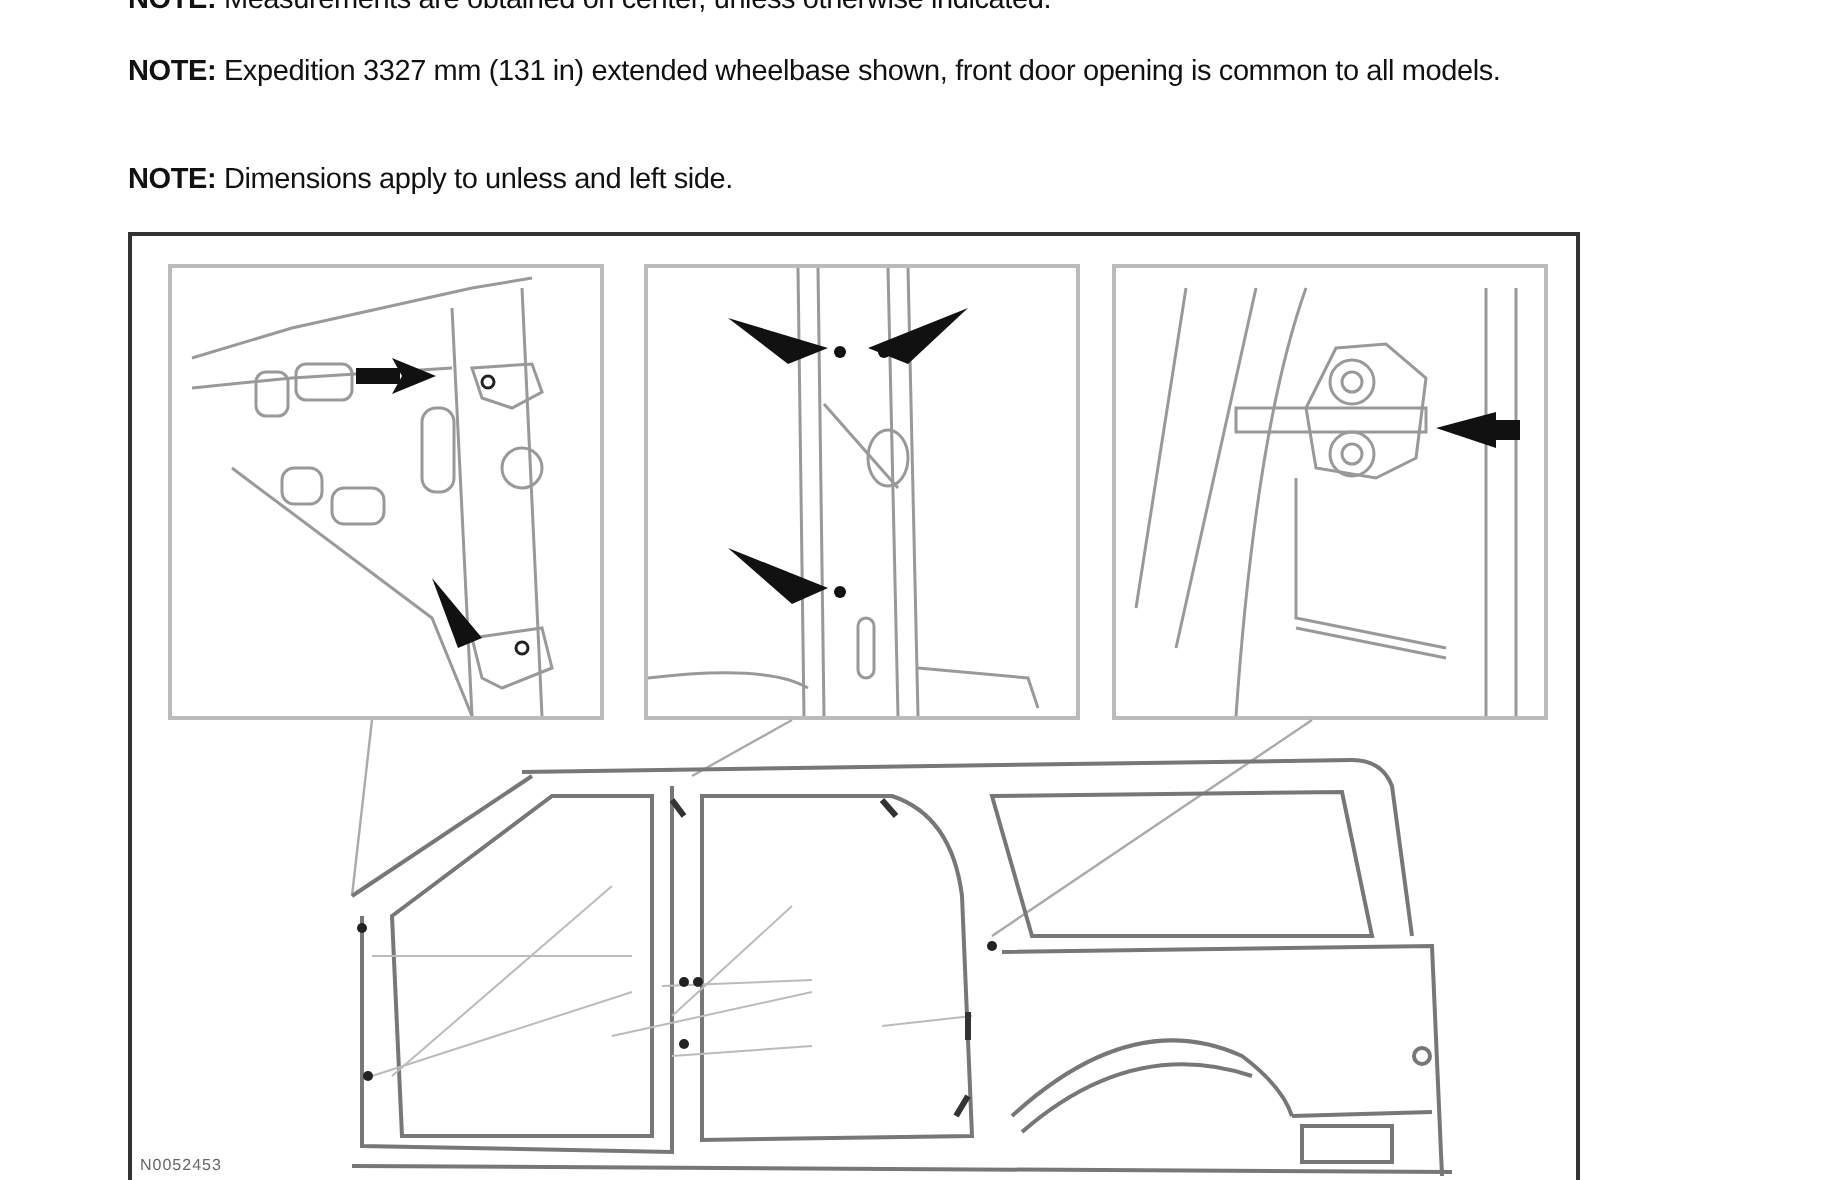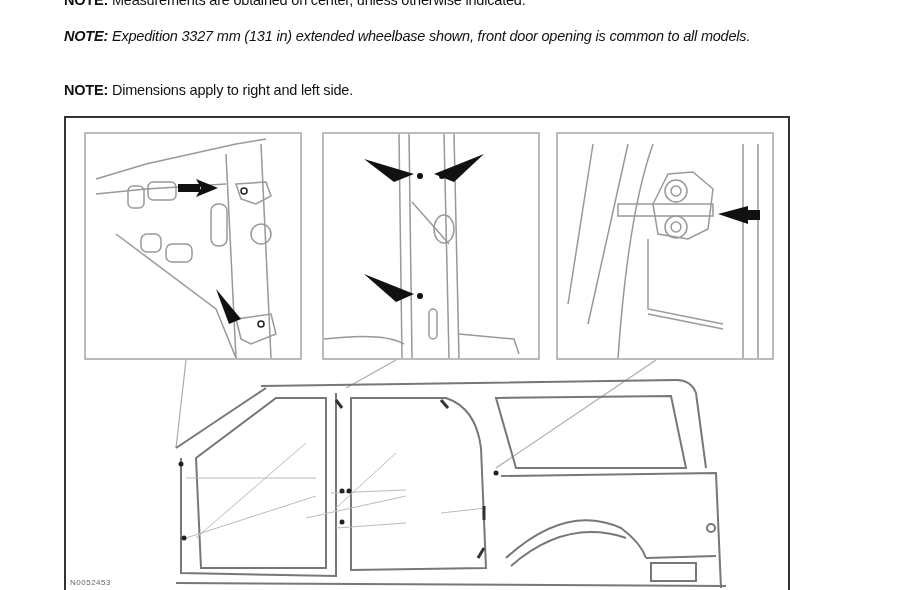--- a/index.html
+++ b/index.html
@@ -1,37 +1,37 @@
 <!DOCTYPE html>
 <html><head>
 <meta charset="utf-8">
 <style>
   html, body { margin: 0; padding: 0; background: #ffffff; }
   body { width: 920px; height: 590px; position: relative; overflow: hidden;
          font-family: "Liberation Sans", sans-serif; color: #111; }
   .note { position: absolute; left: 64px; font-size: 14.5px; line-height: 18px; letter-spacing: -0.2px; }
   .note b { font-weight: bold; }
   #note1 { top: -9px; }
-  #note2 { top: 27px; width: 760px; font-style: italic; }
+  #note2 { top: 27px; width: 760px; }
   #note3 { top: 81px; }
   .figure { position: absolute; left: 64px; top: 116px; width: 726px; height: 480px;
             border: 2px solid #333; border-bottom: none; box-sizing: border-box; background:#fff; }
   .inset { position: absolute; border: 2px solid #bbb; box-sizing: border-box; background: #fff; }
   #inset1 { left: 18px; top: 14px; width: 218px; height: 228px; }
   #inset2 { left: 256px; top: 14px; width: 218px; height: 228px; }
   #inset3 { left: 490px; top: 14px; width: 218px; height: 228px; }
   svg { position: absolute; left: 0; top: 0; }
   .part-no { position: absolute; left: 4px; top: 460px; font-size: 8px; color: #666; letter-spacing: 0.5px; }
 </style>
 </head>
 <body>
 
 <div class="note" id="note1"><b>NOTE:</b><span> Measurements are obtained on center, unless otherwise indicated.</span></div>
 <div class="note" id="note2"><b>NOTE:</b><span> Expedition 3327 mm (131 in) extended wheelbase shown, front door opening is common to all models.</span></div>
-<div class="note" id="note3"><b>NOTE:</b><span> Dimensions apply to right and left side.</span></div>
+<div class="note" id="note3"><b>NOTE:</b><span> Dimensions apply to unless and left side.</span></div>
 
 <div class="figure">
 
   <div class="inset" id="inset1">
     <svg width="214" height="224" viewBox="0 0 214 224">
       <g fill="none" stroke="#999" stroke-width="1.5">
         <path d="M10 45 L60 30 L150 10 L180 5"></path>
         <path d="M10 60 L60 55 L140 50"></path>
         <rect x="42" y="52" width="16" height="22" rx="5"></rect>
         <rect x="62" y="48" width="28" height="18" rx="5"></rect>

